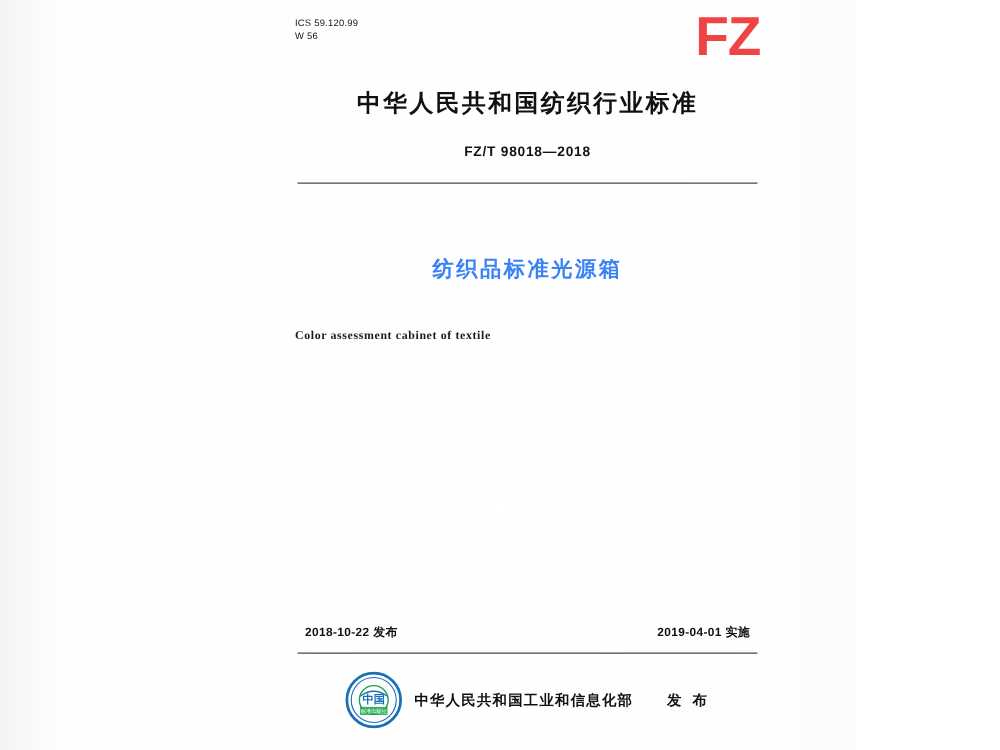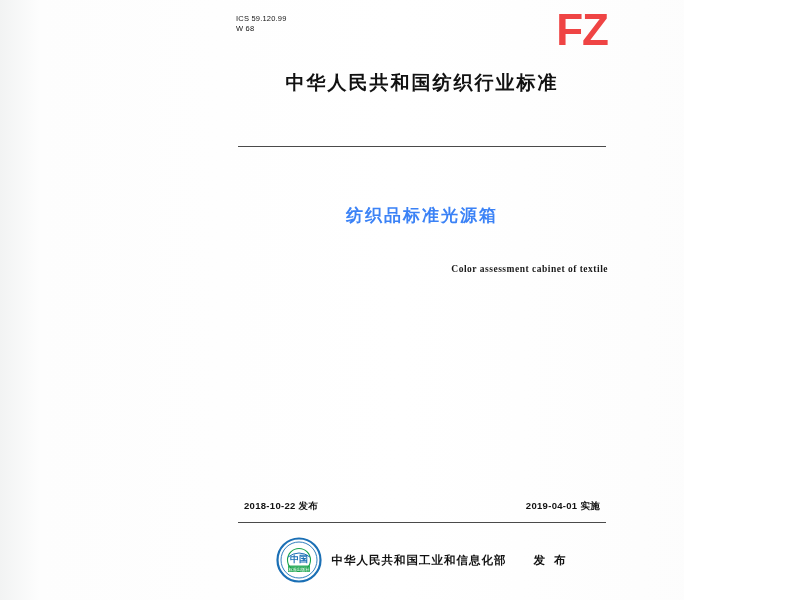--- a/index.html
+++ b/index.html
@@ -106,21 +106,21 @@
     font-weight: bold;
     font-size: 17px;
     letter-spacing: 2px;
     color: #3b82f6;
   }
   .doc-title-en {
     position: absolute;
     left: 0;
     right: 0;
     top: 256px;
-    text-align: right;
+    text-align: left;
     font-family: "Liberation Serif", serif;
     font-weight: bold;
     font-size: 9.5px;
     letter-spacing: 0.5px;
     color: #1a1a1a;
   }
 
   
   .dates {
     position: absolute;
@@ -176,27 +176,28 @@
   }
 </style>
 </head>
 <body>
 
 <div id="page">
   <div id="sheet">
 
     <div class="ics-block">
       <div>ICS 59.120.99</div>
-      <div>W 68</div>
+      <div>W 56</div>
     </div>
 
     <div class="fz-logo">FZ</div>
 
     <div class="std-title">中华人民共和国纺织行业标准</div>
 
+    <div class="std-number">FZ/T 98018—2018</div>
 
     <div class="rule"></div>
 
     <div class="doc-title-cn">纺织品标准光源箱</div>
     <div class="doc-title-en">Color assessment cabinet of textile</div>
 
     <div class="dates">
       <span>2018-10-22 发布</span>
       <span>2019-04-01 实施</span>
     </div>

